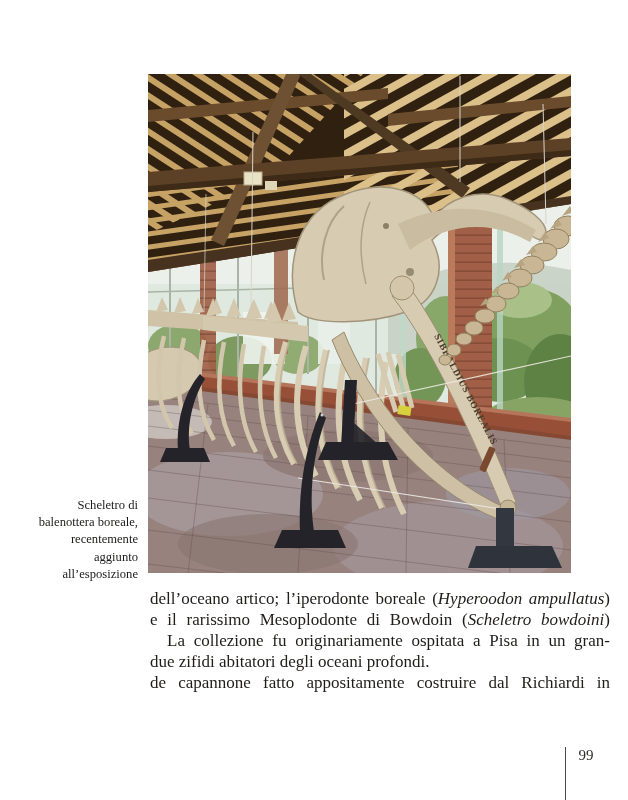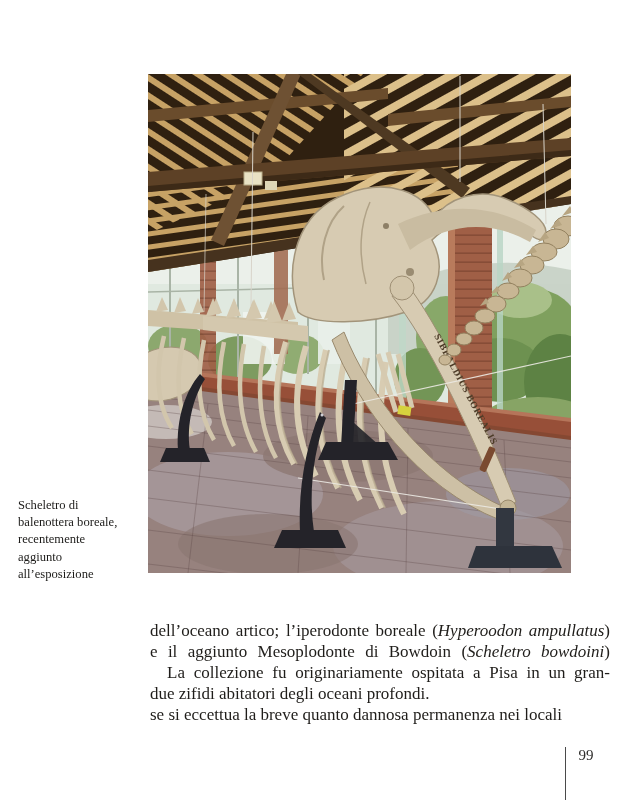--- a/index.html
+++ b/index.html
@@ -3,24 +3,24 @@
 <meta charset="utf-8">
 <style>
   html,body{margin:0;padding:0;}
   body{width:628px;height:800px;background:#ffffff;position:relative;overflow:hidden;
        font-family:"Liberation Serif", serif;color:#1f1d1a;}
   .page{position:absolute;inset:0;background:#ffffff;}
 
   .photo{position:absolute;left:148px;top:74px;width:423px;height:499px;overflow:hidden;}
   .photo svg{display:block;}
 
-  .caption{position:absolute;left:18px;top:497px;width:120px;text-align:left;
+  .caption{position:absolute;left:18px;top:497px;width:120px;text-align:right;
            font-size:12.6px;line-height:17.2px;white-space:pre-line;color:#1c1b19;}
 
-  .body-text{position:absolute;left:150px;top:588px;width:460px;font-size:17px;margin-top:32px;}
+  .body-text{position:absolute;left:150px;top:588px;width:460px;font-size:17px;}
   .bline{height:21px;line-height:21px;white-space:nowrap;overflow:visible;text-align:left;}
   .bline.just{white-space:normal;text-align:justify;text-align-last:justify;}
   .bline.ind{text-indent:17px;}
   .it{font-style:italic;}
 
   .footer-rule{position:absolute;left:565px;top:747px;width:1px;height:53px;background:#4a4a4a;}
   .page-number{position:absolute;left:566px;top:747px;width:40px;text-align:center;
                font-size:15px;color:#2e2d2b;}
 </style>
 </head>
@@ -288,22 +288,22 @@
   </div>
 
   <div class="caption">Scheletro di
 balenottera boreale,
 recentemente
 aggiunto
 all’esposizione</div>
 
   <div class="body-text">
       <div class="bline just"><span>dell’oceano artico; l’iperodonte boreale (</span><span class="it">Hyperoodon ampullatus</span><span>)</span></div>
-      <div class="bline just"><span>e il aggiunto Mesoplodonte di Bowdoin (</span><span class="it">Scheletro bowdoini</span><span>)</span></div>
+      <div class="bline just"><span>e il rarissimo Mesoplodonte di Bowdoin (</span><span class="it">Scheletro bowdoini</span><span>)</span></div>
       <div class="bline just ind"><span>La collezione fu originariamente ospitata a Pisa in un gran-</span></div>
       <div class="bline"><span>due zifidi abitatori degli oceani profondi.</span></div>
-      <div class="bline"><span>se si eccettua la breve quanto dannosa permanenza nei locali</span></div>
+      <div class="bline just"><span>de capannone fatto appositamente costruire dal Richiardi in</span></div>
     </div>
 
   <div class="footer-rule"></div>
   <div class="page-number">99</div>
 
 </div>
 
 </body></html>

